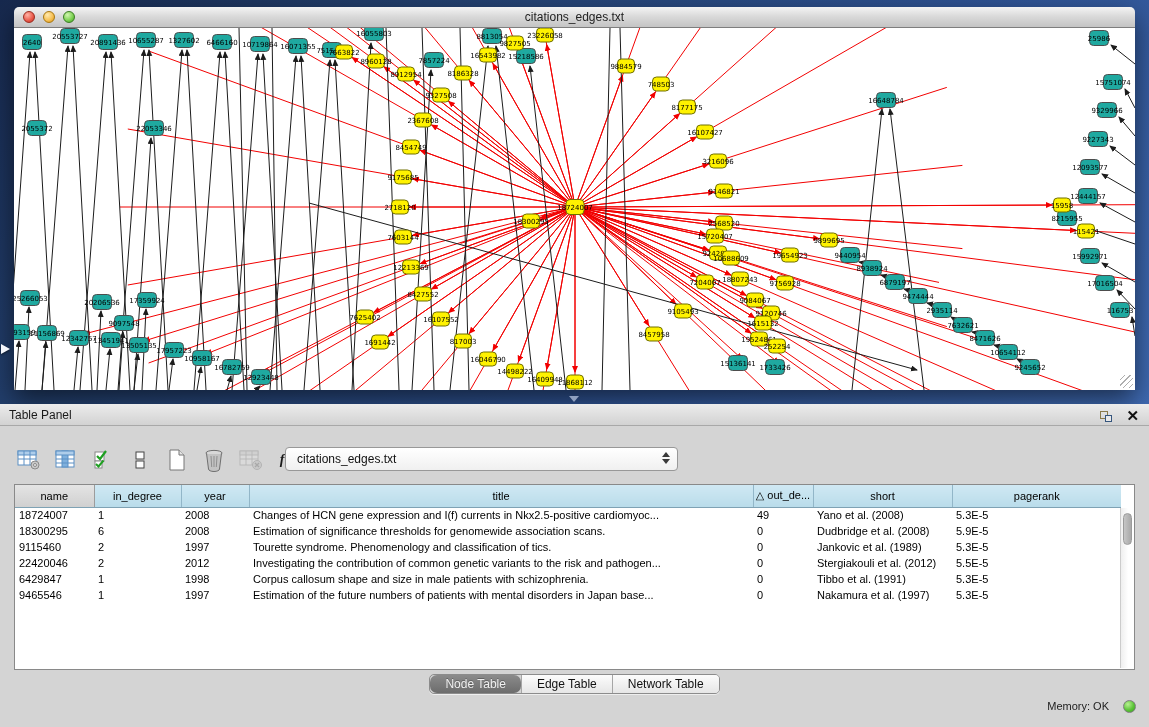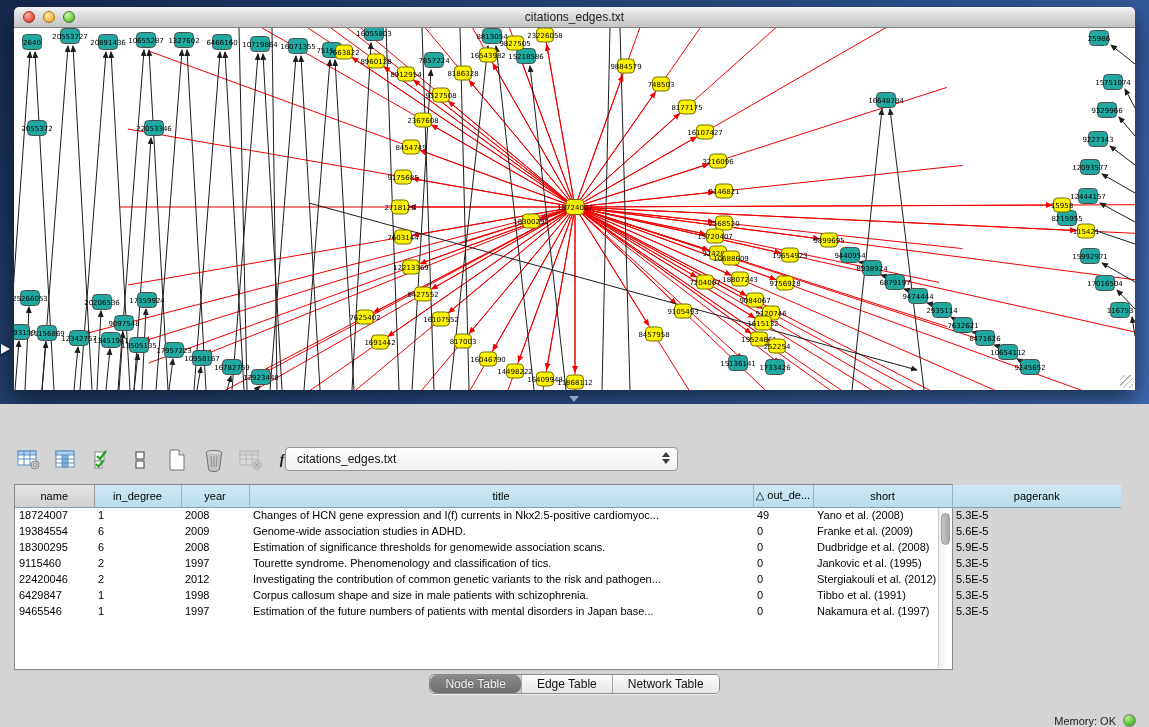--- a/index.html
+++ b/index.html
@@ -50,21 +50,21 @@
   .fx-label { font-size:14px; font-weight:bold; color:#1a1a1a; font-style:italic; font-family:"Liberation Serif",serif; }
   .fx-label .sm { font-size:10px; }
   .table-select { position:absolute; left:285px; top:3px; width:393px; height:24px;
     background:linear-gradient(180deg,#ffffff,#f0f0f0); border:1px solid #989898; border-radius:4px;
     font-size:12px; color:#111; line-height:22px; padding-left:11px; }
   .stepper { position:absolute; right:7px; top:4px; display:flex; flex-direction:column; gap:2px; }
   .stepper i { width:0; height:0; border-left:4px solid transparent; border-right:4px solid transparent; display:block; }
   .stepper .up   { border-bottom:5px solid #3a3a3a; }
   .stepper .down { border-top:5px solid #3a3a3a; }
 
-  .tablewrap { position:absolute; left:14px; top:80px; width:939px; height:186px;
+  .tablewrap { position:absolute; left:14px; top:80px; width:1121px; height:186px;
     background:#ffffff; border:1px solid #898989; }
   table { border-collapse:collapse; table-layout:fixed; width:1106px; font-size:11px; }
   th { height:22px; font-weight:normal; text-align:center; color:#000;
     background:linear-gradient(180deg,#cfe8f3,#b9dcea); border-right:1px solid #92b6c8; border-bottom:1px solid #7fa2b4;
     overflow:hidden; white-space:nowrap; }
   th:first-child { background:linear-gradient(180deg,#e4e4e4,#d0d0d0); border-right:1px solid #9c9c9c; }
   th:last-child { border-right:none;margin-left:48px; }
   td { height:16px; padding:0 4px; white-space:nowrap; overflow:hidden; color:#000; }
   col.c-name{width:79px} col.c-indeg{width:87px} col.c-year{width:68px} col.c-title{width:504px}
   col.c-out{width:60px} col.c-short{width:139px} col.c-pr{width:169px}
@@ -75,21 +75,21 @@
 
   .tabs { position:absolute; left:0; top:270px; width:100%; display:flex; justify-content:center; }
   .tab-group { display:flex; border:1px solid #8c8c8c; border-radius:5px; overflow:hidden; height:20px;
     box-shadow:0 1px 0 rgba(255,255,255,.6); }
   .tab { padding:0 15px; line-height:19px; font-size:12px; color:#111;
     background:linear-gradient(180deg,#fcfcfc,#e6e6e6); }
   .tab + .tab { border-left:1px solid #a6a6a6; }
   .tab.selected { background:linear-gradient(180deg,#8b8b8b,#6c6c6c); color:#f0f0f0; text-shadow:0 -1px 0 rgba(0,0,0,.25);border-radius:7px; }
 
   .statusbar { position:absolute; left:0; bottom:0; width:100%; height:27px;
-    display:flex; align-items:flex-end; justify-content:flex-end; gap:7px; padding-right:13px;
+    display:flex; align-items:flex-start; justify-content:flex-end; gap:14px; padding-right:13px;
     font-size:11px; color:#222; }
   .memdot { width:13px; height:13px; border-radius:50%; border:1px solid #7d7d7d;
     background:radial-gradient(circle at 35% 30%,#b8f092,#5cc438 55%,#379e22); }
 
   
   .ic { display:block; }
 </style>
 </head>
 <body>
 
@@ -482,20 +482,30 @@
           </g>
       </svg>
       <div class="resize-grip"></div>
     </div>
   </div>
   <div class="splitter-arrow"></div>
   <div class="cursor-arrow"></div>
 </div>
 
 <div class="table-panel">
+  <div class="panel-header">
+    <span>Table Panel</span>
+    <div class="ph-icons">
+      <span class="float-icon">
+          <span class="sq1"></span>
+          <span class="sq2"></span>
+        </span>
+      <span class="close-icon">✕</span>
+    </div>
+  </div>
 
   <div class="toolbar">
     <div class="tb-icons" id="tb-icons">
         <div class="tb-btn">
           <svg class="ic" width="24" height="22">
             <rect x="1" y="2" width="18" height="14" fill="#fff" stroke="#5b8fc4"></rect>
             <rect x="1" y="2" width="18" height="4" fill="#aecdea" stroke="#5b8fc4"></rect>
             <line x1="7" y1="2" x2="7" y2="16" stroke="#5b8fc4"></line>
             <line x1="13" y1="2" x2="13" y2="16" stroke="#5b8fc4"></line>
             <line x1="1" y1="10" x2="19" y2="10" stroke="#5b8fc4"></line>
@@ -591,44 +601,35 @@
           <tr>
             <td>18724007</td>
             <td>1</td>
             <td>2008</td>
             <td>Changes of HCN gene expression and I(f) currents in Nkx2.5-positive cardiomyoc...</td>
             <td>49</td>
             <td>Yano et al. (2008)</td>
             <td>5.3E-5</td>
           </tr>
           <tr>
-            <td>19384554</td>
-            <td>6</td>
-            <td>2009</td>
-            <td>Genome-wide association studies in ADHD.</td>
-            <td>0</td>
-            <td>Franke et al. (2009)</td>
-            <td>5.6E-5</td>
-          </tr>
-          <tr>
             <td>18300295</td>
             <td>6</td>
             <td>2008</td>
             <td>Estimation of significance thresholds for genomewide association scans.</td>
             <td>0</td>
             <td>Dudbridge et al. (2008)</td>
             <td>5.9E-5</td>
           </tr>
           <tr>
             <td>9115460</td>
             <td>2</td>
             <td>1997</td>
             <td>Tourette syndrome. Phenomenology and classification of tics.</td>
             <td>0</td>
-            <td>Jankovic et al. (1995)</td>
+            <td>Jankovic et al. (1989)</td>
             <td>5.3E-5</td>
           </tr>
           <tr>
             <td>22420046</td>
             <td>2</td>
             <td>2012</td>
             <td>Investigating the contribution of common genetic variants to the risk and pathogen...</td>
             <td>0</td>
             <td>Stergiakouli et al. (2012)</td>
             <td>5.5E-5</td>

